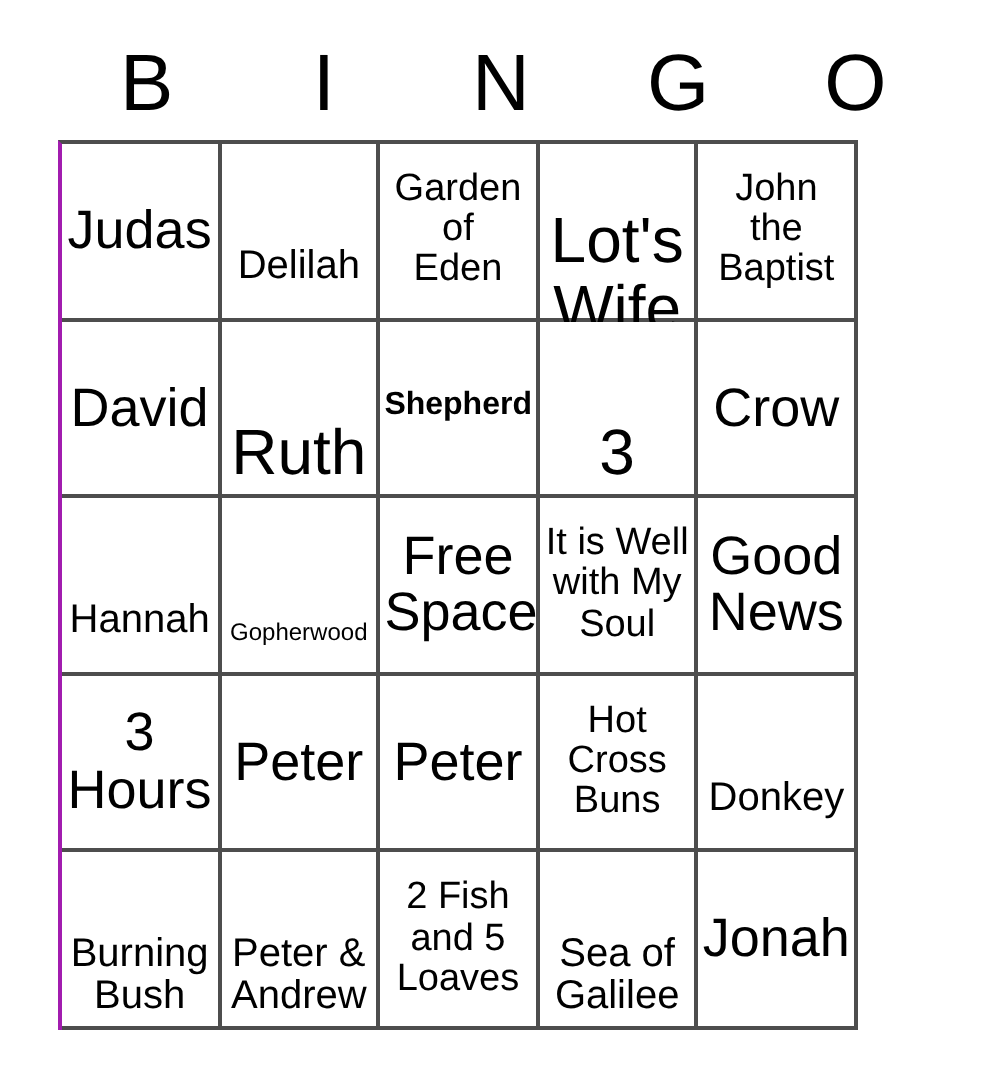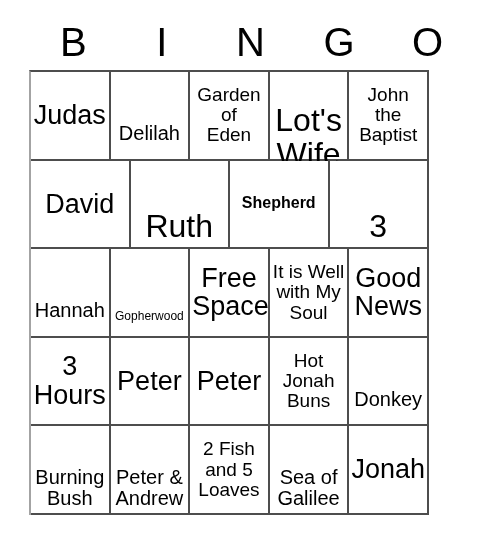--- a/index.html
+++ b/index.html
@@ -38,21 +38,21 @@
     font-weight: 400;
     line-height: 1;
     letter-spacing: 0;
     color: #000;
   }
 
   
   .grid {
     width: 400px;
     border-top: 2px solid #4d4d4d;
-    border-left: 2px solid #a3a3a3;
+    border-left: 2px solid #a21caf;
     box-sizing: border-box;
   }
   .grid-row {
     display: flex;
     width: 100%;
     height: 88.6px;
   }
   .cell {
     flex: 1 1 0;
     min-width: 0;
@@ -127,20 +127,23 @@
         </div>
       <div class="cell">
           <span class="cell-text fs-xl">Ruth</span>
         </div>
       <div class="cell">
           <span class="cell-text fs-xs">Shepherd</span>
         </div>
       <div class="cell">
           <span class="cell-text fs-xl">3</span>
         </div>
+      <div class="cell">
+          <span class="cell-text fs-lg">Crow</span>
+        </div>
     </div>
 
     <div class="grid-row">
       <div class="cell">
           <span class="cell-text fs-md">Hannah</span>
         </div>
       <div class="cell">
           <span class="cell-text fs-xxs">Gopherwood</span>
         </div>
       <div class="cell">
@@ -164,21 +167,21 @@
 Hours</span>
         </div>
       <div class="cell">
           <span class="cell-text fs-lg">Peter</span>
         </div>
       <div class="cell">
           <span class="cell-text fs-lg">Peter</span>
         </div>
       <div class="cell">
           <span class="cell-text fs-sm">Hot
-Jonah
+Cross
 Buns</span>
         </div>
       <div class="cell">
           <span class="cell-text fs-md">Donkey</span>
         </div>
     </div>
 
     <div class="grid-row">
       <div class="cell">
           <span class="cell-text fs-md">Burning

